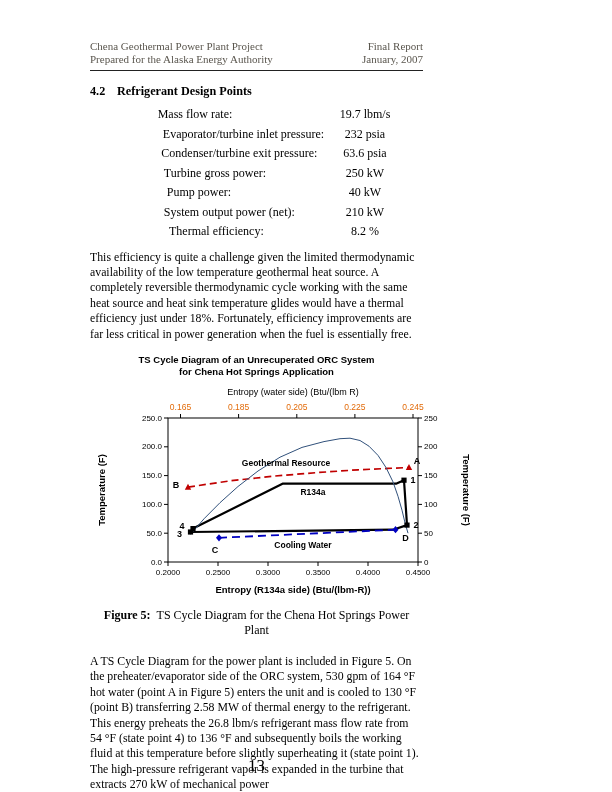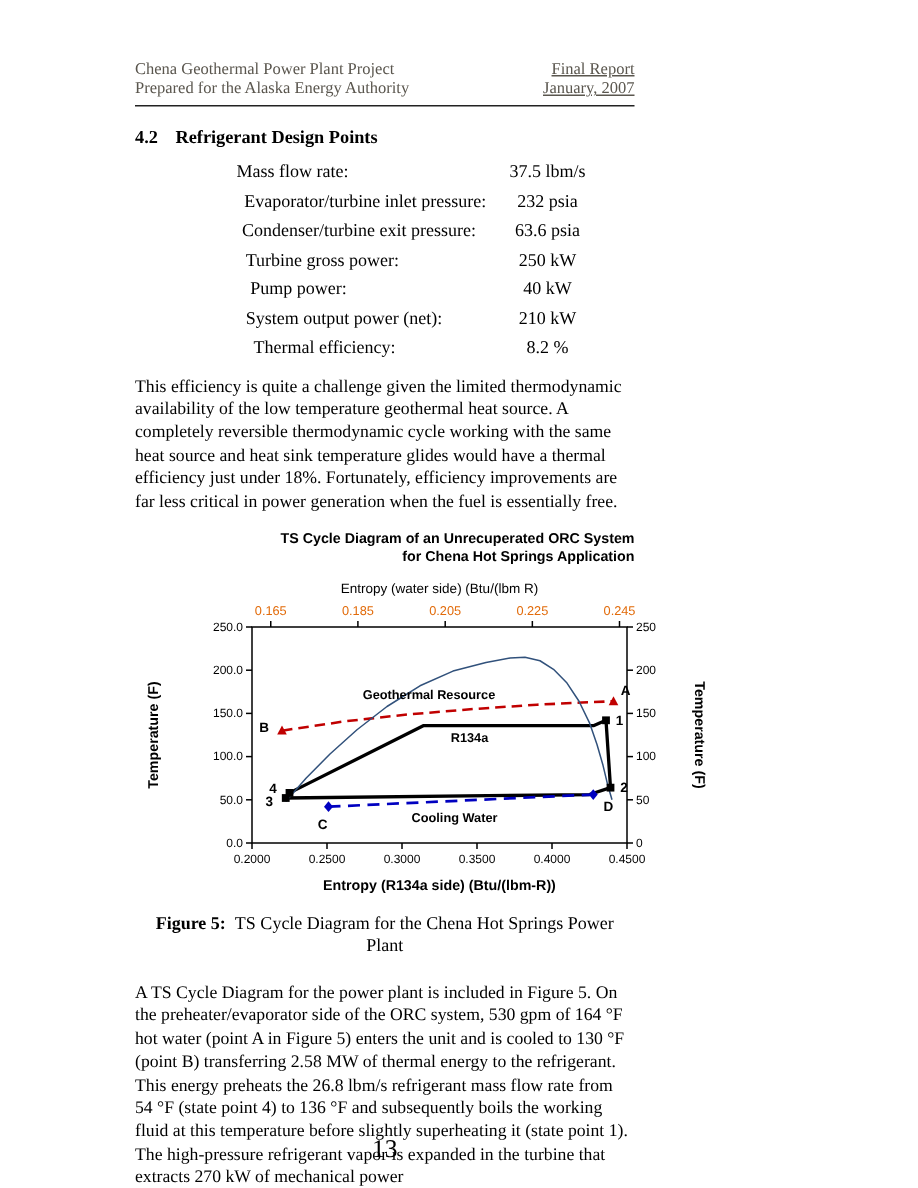--- a/index.html
+++ b/index.html
@@ -12,21 +12,21 @@
   .page { width:513px; height:792px; padding:40px 90px 0 90px; position:relative; overflow:hidden; background:#fff; }
   .header { display:flex; justify-content:space-between; font-size:11px; line-height:13px; color:#5a564e; }
   .header-rule { border:none; border-top:1px solid #222; margin-top:4px; }
   .section-heading { margin-top:13px; font-weight:bold; font-size:12.2px; }
   .section-number { display:inline-block; width:27px; }
   .dp-list { margin:6px 0 0 35px; font-size:12px; }
   .dp-row { display:flex; line-height:19.5px;justify-content:center; }
   .dp-label { width:182px; }
   .body-para { font-size:11.8px; line-height:15.4px; margin-top:8px; text-align:left; }
   .para2 { margin-top:16px; }
-  .figure { margin-top:12px; text-align:right; }
+  .figure { margin-top:12px; text-align:center; }
   .chart-title { font-family:"Liberation Sans", sans-serif; font-weight:bold; font-size:9.5px; line-height:12px; }
   #chart-svg { display:block; margin:4px auto 0 auto; }
   #chart-svg text { font-family:"Liberation Sans", sans-serif; fill:#000; }
   #chart-svg .tick { font-size:8px; }
   #chart-svg .top-tick { font-size:8.5px; }
   #chart-svg .axis-label { font-size:9.5px; font-weight:bold; }
   #chart-svg .axis-label-plain { font-size:9px; }
   #chart-svg .state-label { font-size:9px; font-weight:bold; }
   #chart-svg .chart-annot { font-size:8.5px; font-weight:bold; }
   .figure-caption { text-align:center; font-size:12px; margin-top:4px; }
@@ -37,36 +37,36 @@
 </head>
 <body>
 
 <div class="page">
 
   <div class="header">
     <div class="header-left">
       <div>Chena Geothermal Power Plant Project</div>
       <div>Prepared for the Alaska Energy Authority</div>
     </div>
-    <div class="header-right" style="text-align:right;text-decoration:underline;">
+    <div class="header-right" style="text-align:right;">
       <div>Final Report</div>
       <div>January, 2007</div>
     </div>
   </div>
 
   <hr class="header-rule">
 
   <div class="section-heading">
     <span class="section-number">4.2</span><span>Refrigerant Design Points</span>
   </div>
 
   <div class="dp-list" id="design-points">
       <div class="dp-row">
         <div class="dp-label">Mass flow rate:</div>
-        <div class="dp-value">37.5 lbm/s</div>
+        <div class="dp-value">19.7 lbm/s</div>
       </div>
       <div class="dp-row">
         <div class="dp-label">Evaporator/turbine inlet pressure:</div>
         <div class="dp-value">232 psia</div>
       </div>
       <div class="dp-row">
         <div class="dp-label">Condenser/turbine exit pressure:</div>
         <div class="dp-value">63.6 psia</div>
       </div>
       <div class="dp-row">

